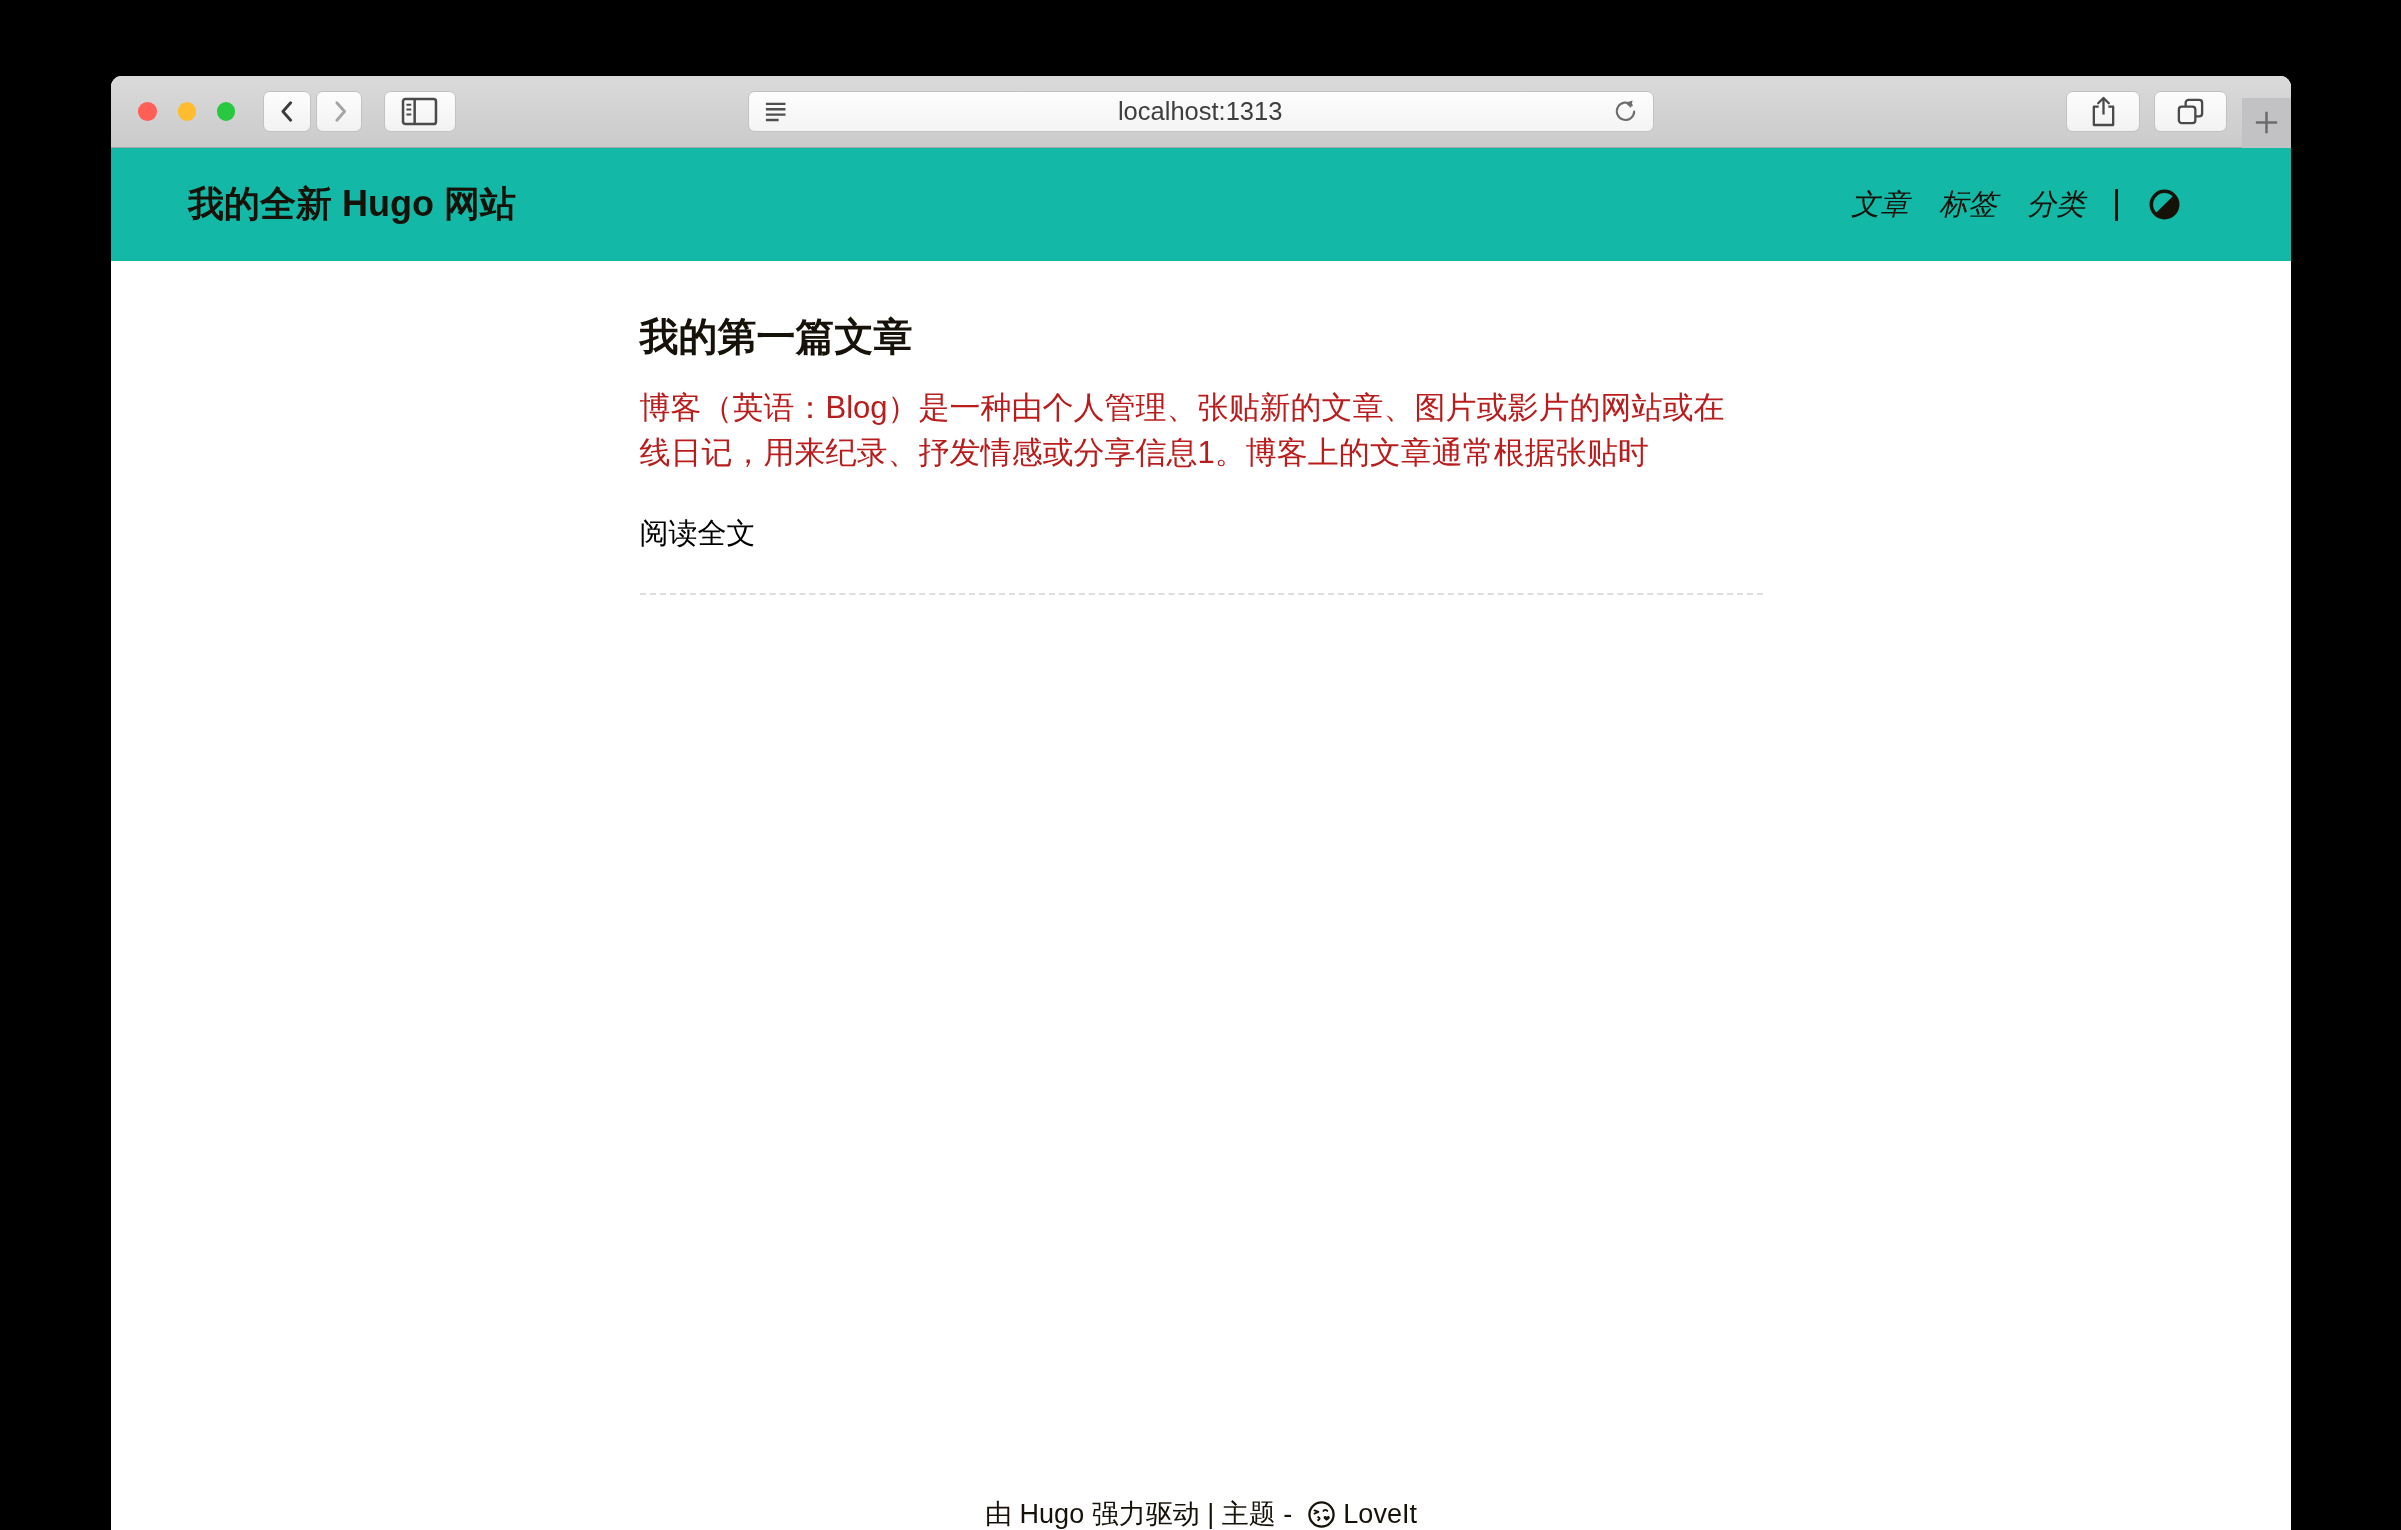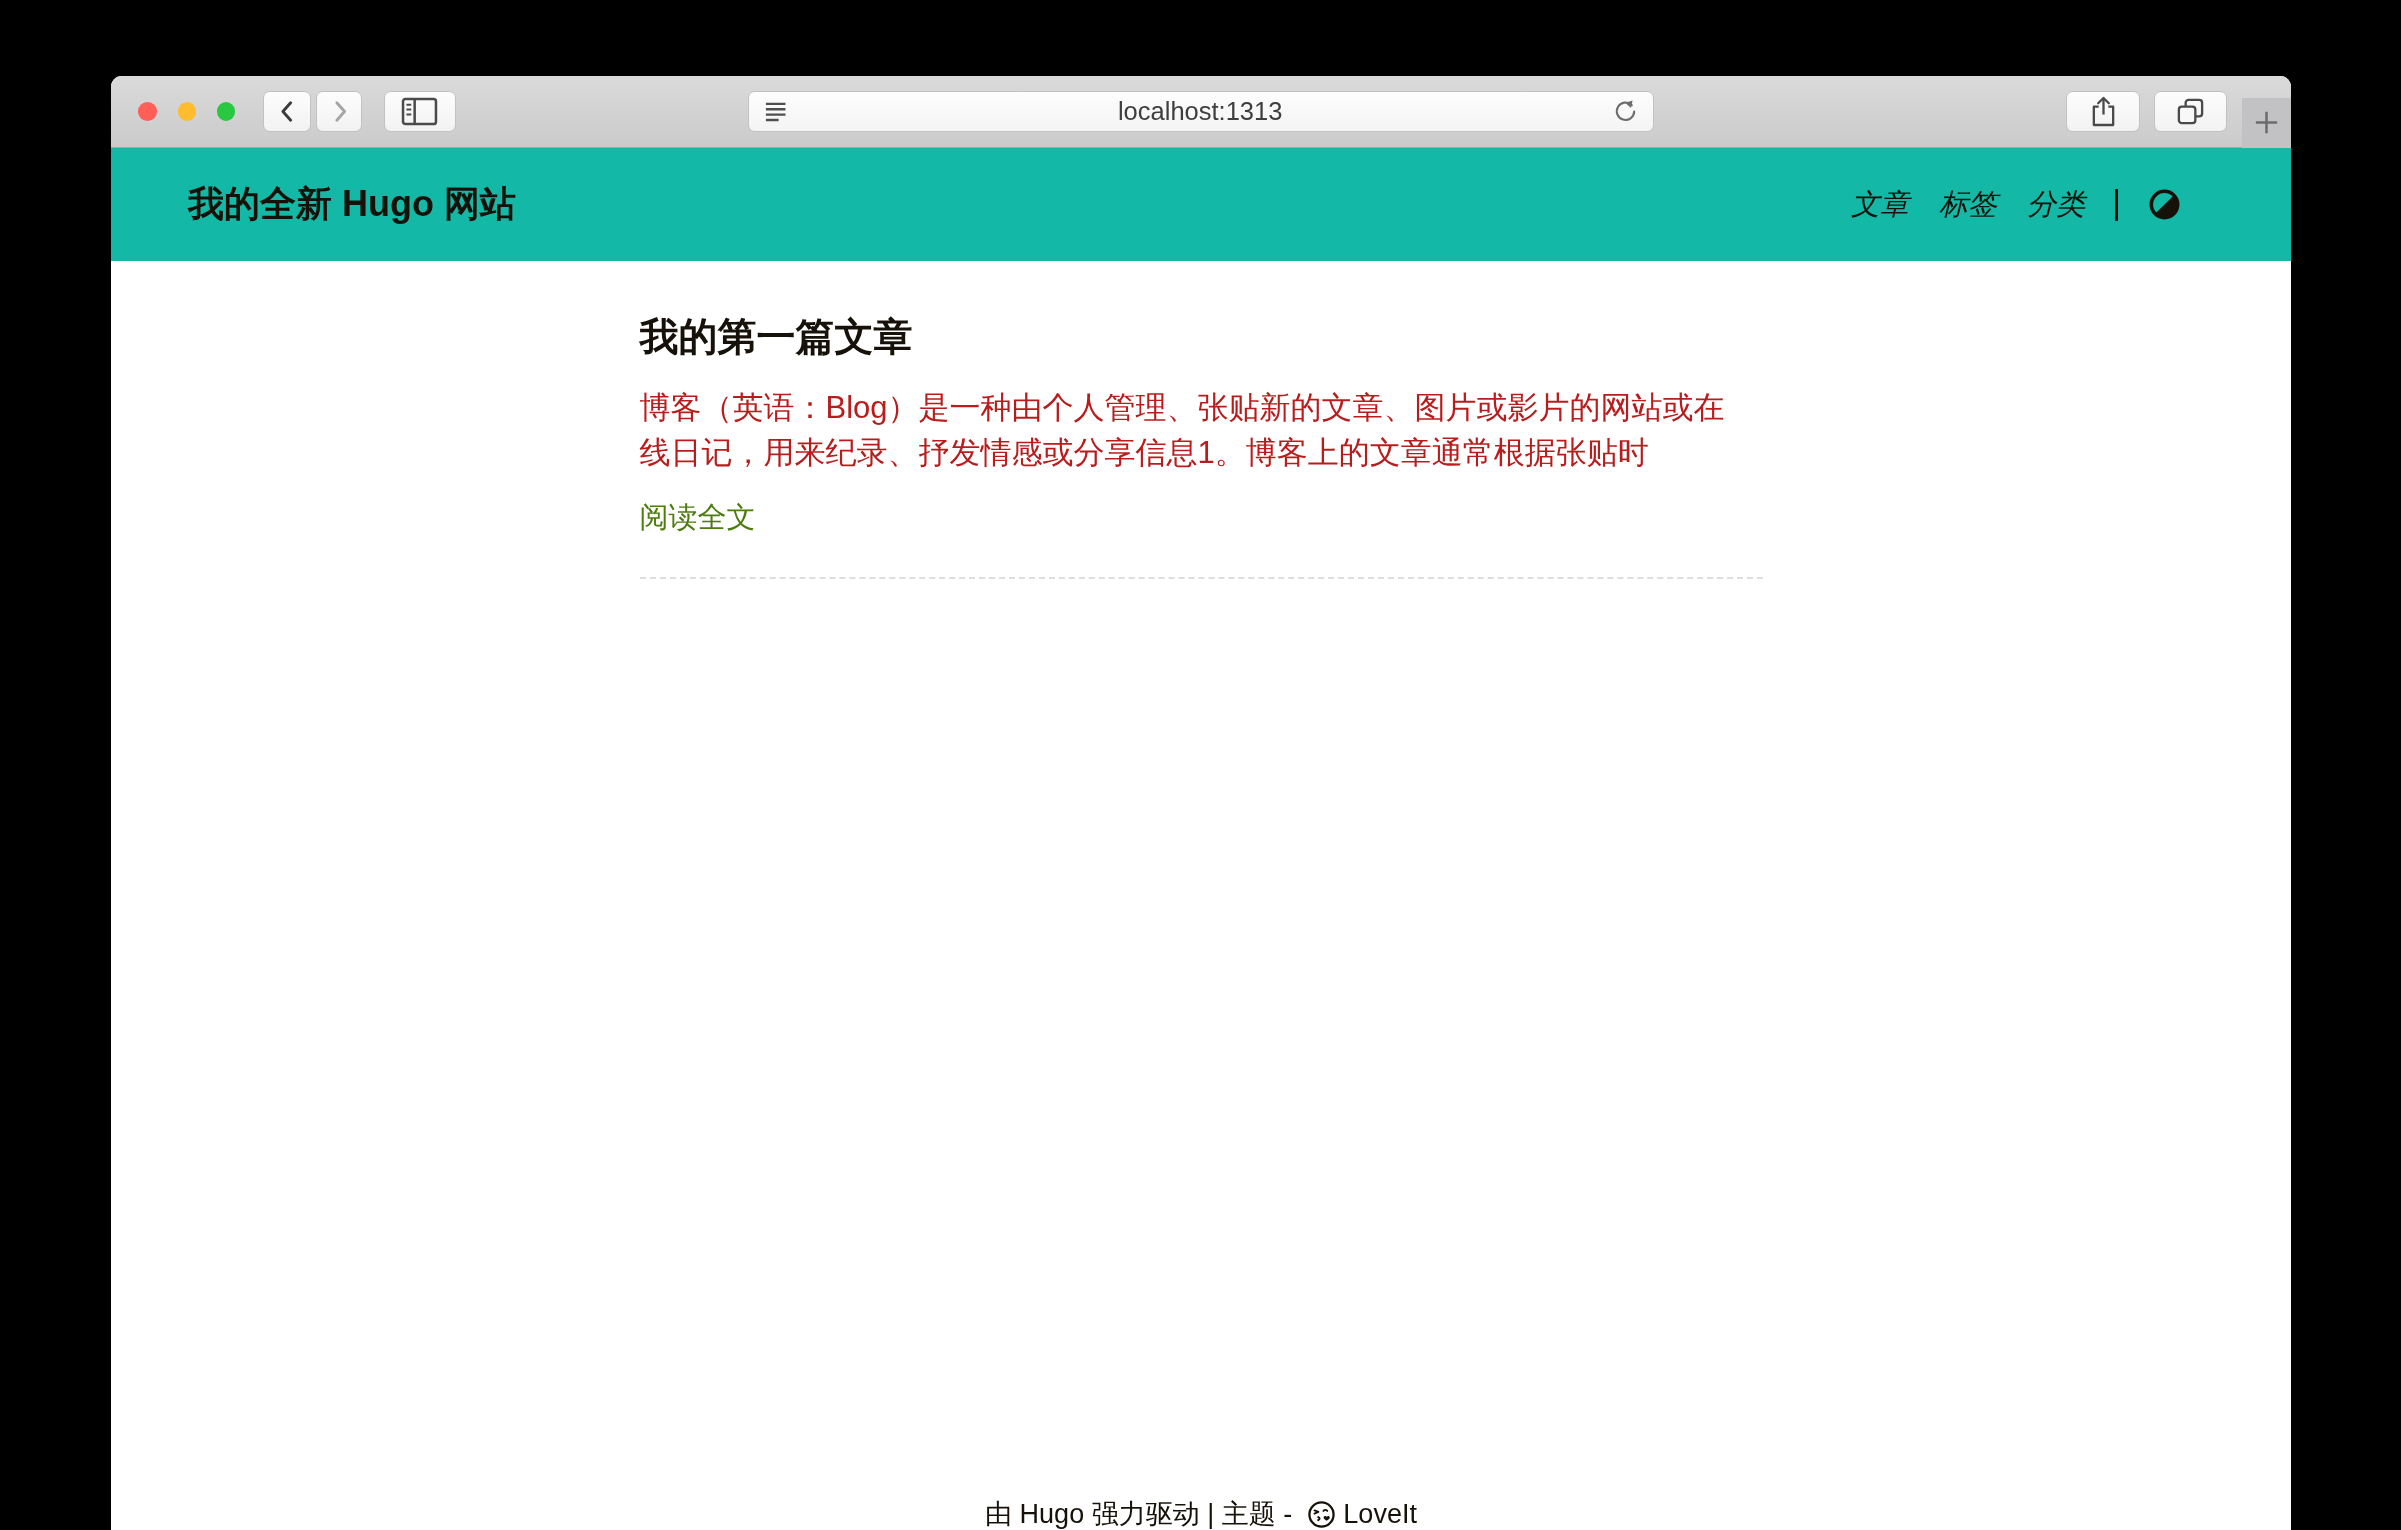--- a/index.html
+++ b/index.html
@@ -113,22 +113,22 @@
   .author-link { color: #2d96bd; font-size: 29px; margin-right: 12.7px; cursor: pointer; }
   .published-label { margin-right: 8.8px; }
   .post-summary {
     margin-top: 20.6px;
     max-width: 1098px;
     font-size: 31px; line-height: 45px;
     color: #b91c1c;
   }
   .read-more {
     display: inline-block;
-    margin-top: 23px;
-    font-size: 29px; color: #4d7c0f;
+    margin-top: 39px;
+    font-size: 29px; color: #000000;
     cursor: pointer;
   }
   .post-divider {
     margin-top: 39px;
     border: none;
     border-top: 2px dashed #dedede;
     height: 0;
   }
 
   

